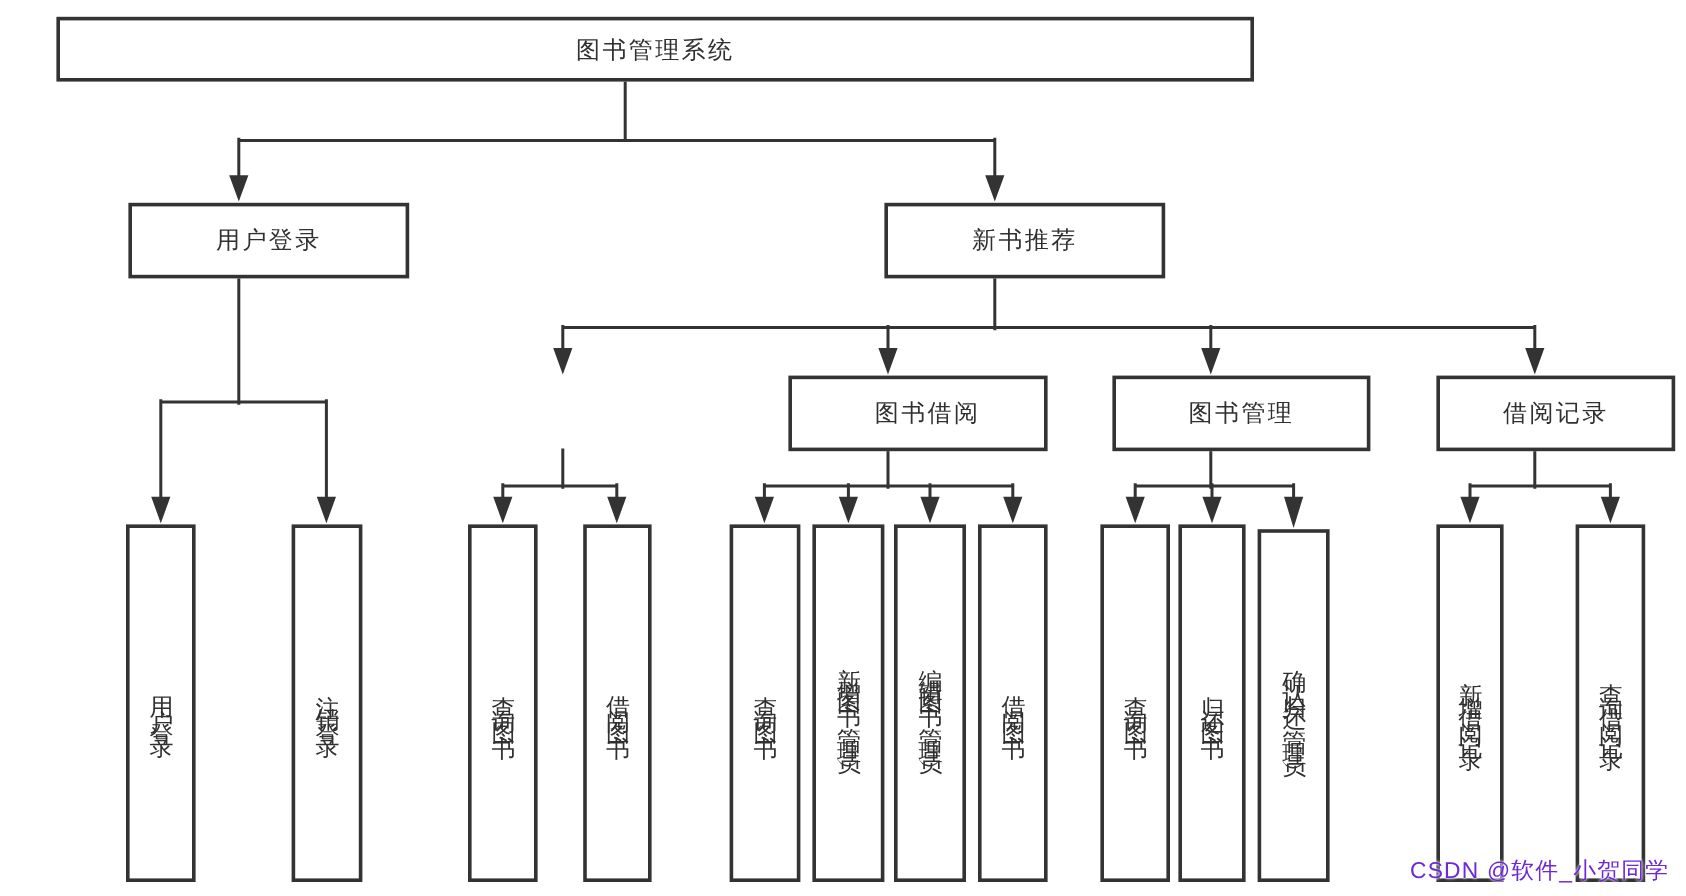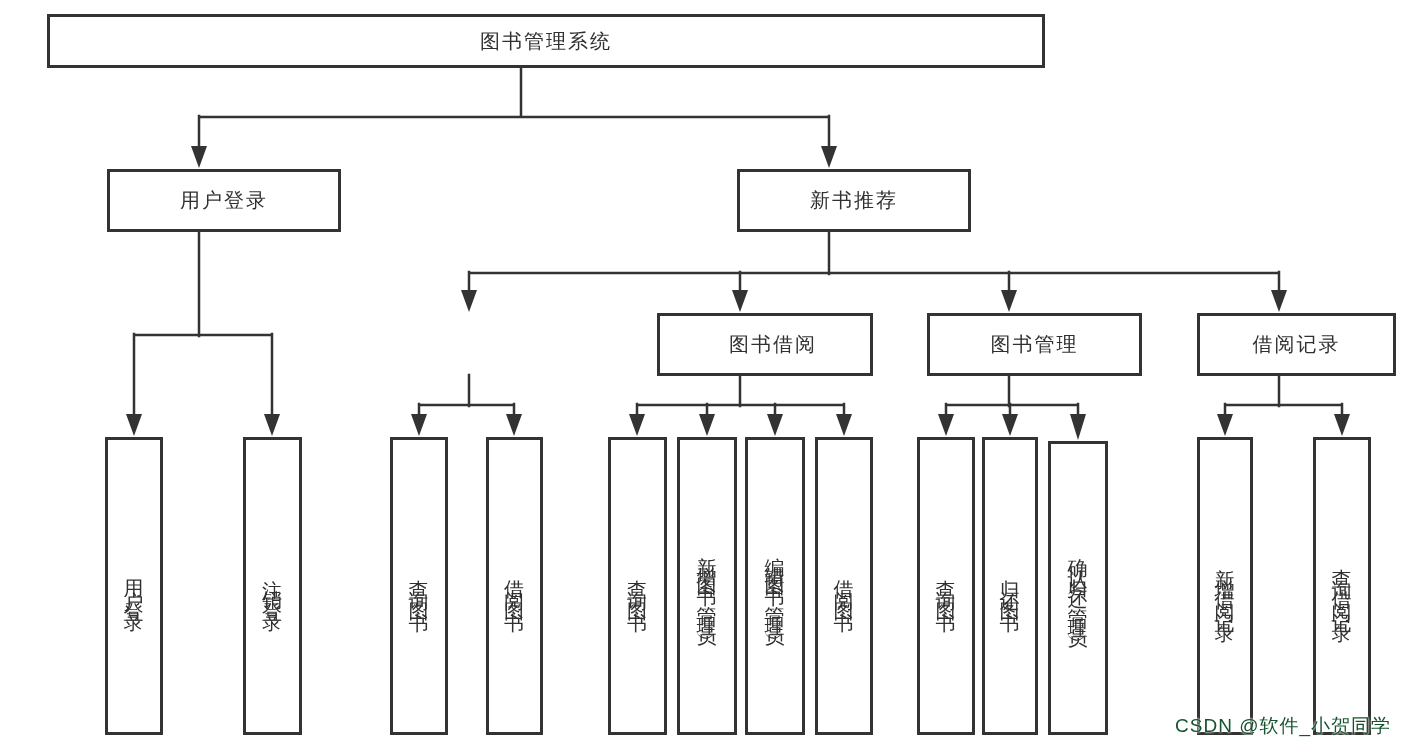--- a/index.html
+++ b/index.html
@@ -54,21 +54,21 @@
     line-height: 1;
     letter-spacing: 0.55em;
     color: #303030;
     white-space: nowrap;
   }
   .watermark {
     position: absolute;
     right: 14px;
     bottom: 8px;
     font-size: 19px;
-    color: #14532d;
+    color: #6d28d9;
     letter-spacing: 1px;
     text-shadow: 0 0 3px #ffffff, 0 0 2px #ffffff;
     white-space: nowrap;
   }
 </style>
 </head>
 <body>
 
 <div class="canvas">
 

